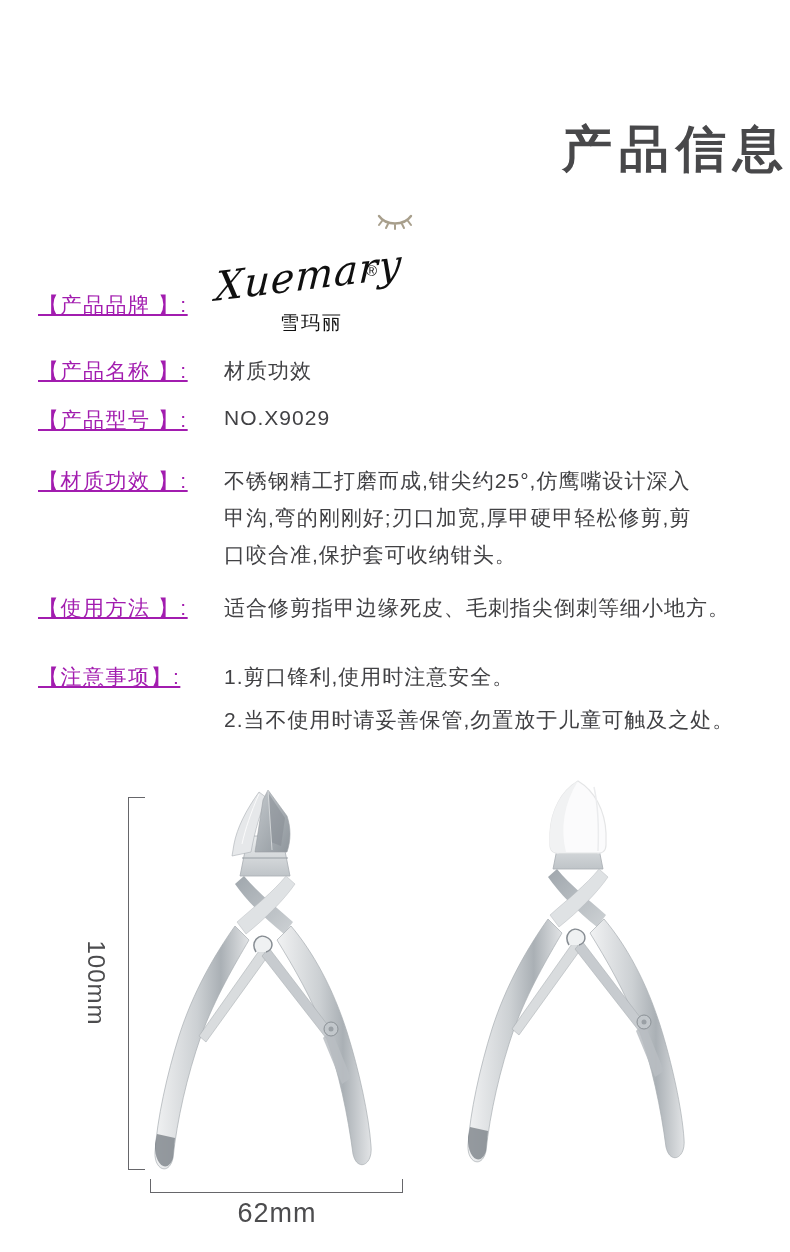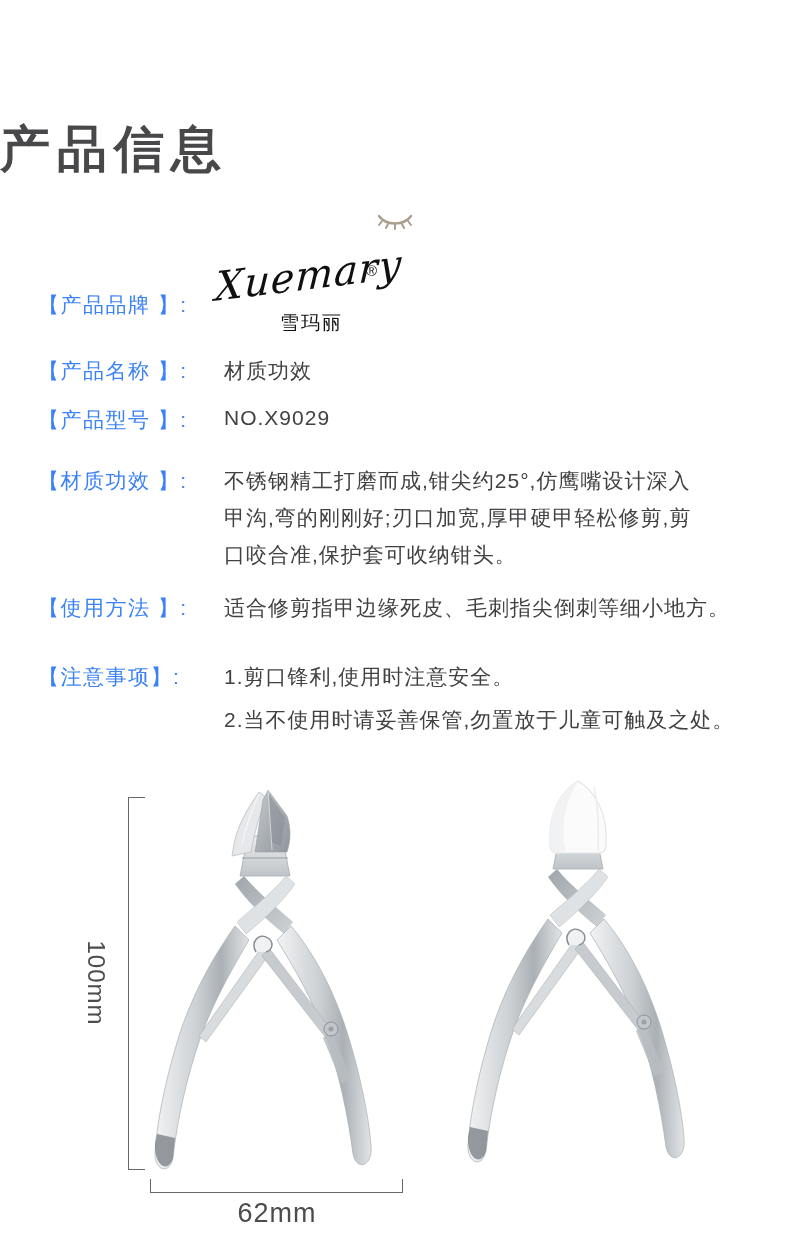--- a/index.html
+++ b/index.html
@@ -2,27 +2,27 @@
 <html><head>
 <meta charset="utf-8">
 <style>
   * { margin:0; padding:0; box-sizing:border-box; }
   html,body { background:#fff; }
   .page {
     position:relative; width:790px; height:1252px; background:#fff; overflow:hidden;
     font-family:"Liberation Sans","DejaVu Sans",sans-serif; color:#414144;
   }
   .title {
-    position:absolute; top:116px; left:0; width:100%; text-align:left;
+    position:absolute; top:116px; left:0; width:100%; text-align:right;
     font-size:50px; font-weight:bold; letter-spacing:7px; color:#48484a;
   }
   .lash { position:absolute; top:211px; left:50%; transform:translateX(-50%); }
 
   .row { position:absolute; left:38px; display:flex; align-items:flex-start; font-size:21px; }
-  .lbl { flex:0 0 186px; letter-spacing:1.5px; color:#3b82f6; white-space:nowrap; }
+  .lbl { flex:0 0 186px; letter-spacing:1.5px; color:#a21caf; white-space:nowrap;text-decoration:underline; }
   .val { letter-spacing:1px; color:#414144; }
   .vlines div { letter-spacing:1px; color:#414144; }
   .lh37 div { line-height:37px; }
   .lh43 div { line-height:43px; }
 
   .logo { position:absolute; left:214px; top:264px; width:180px; height:70px; }
   .logo-script {
     display:inline-block; font-family:"DejaVu Serif","Liberation Serif",serif;
     font-style:italic; font-size:40px; color:#101010;
     transform:rotate(-7deg) skewX(-10deg); transform-origin:left bottom; letter-spacing:1px;

